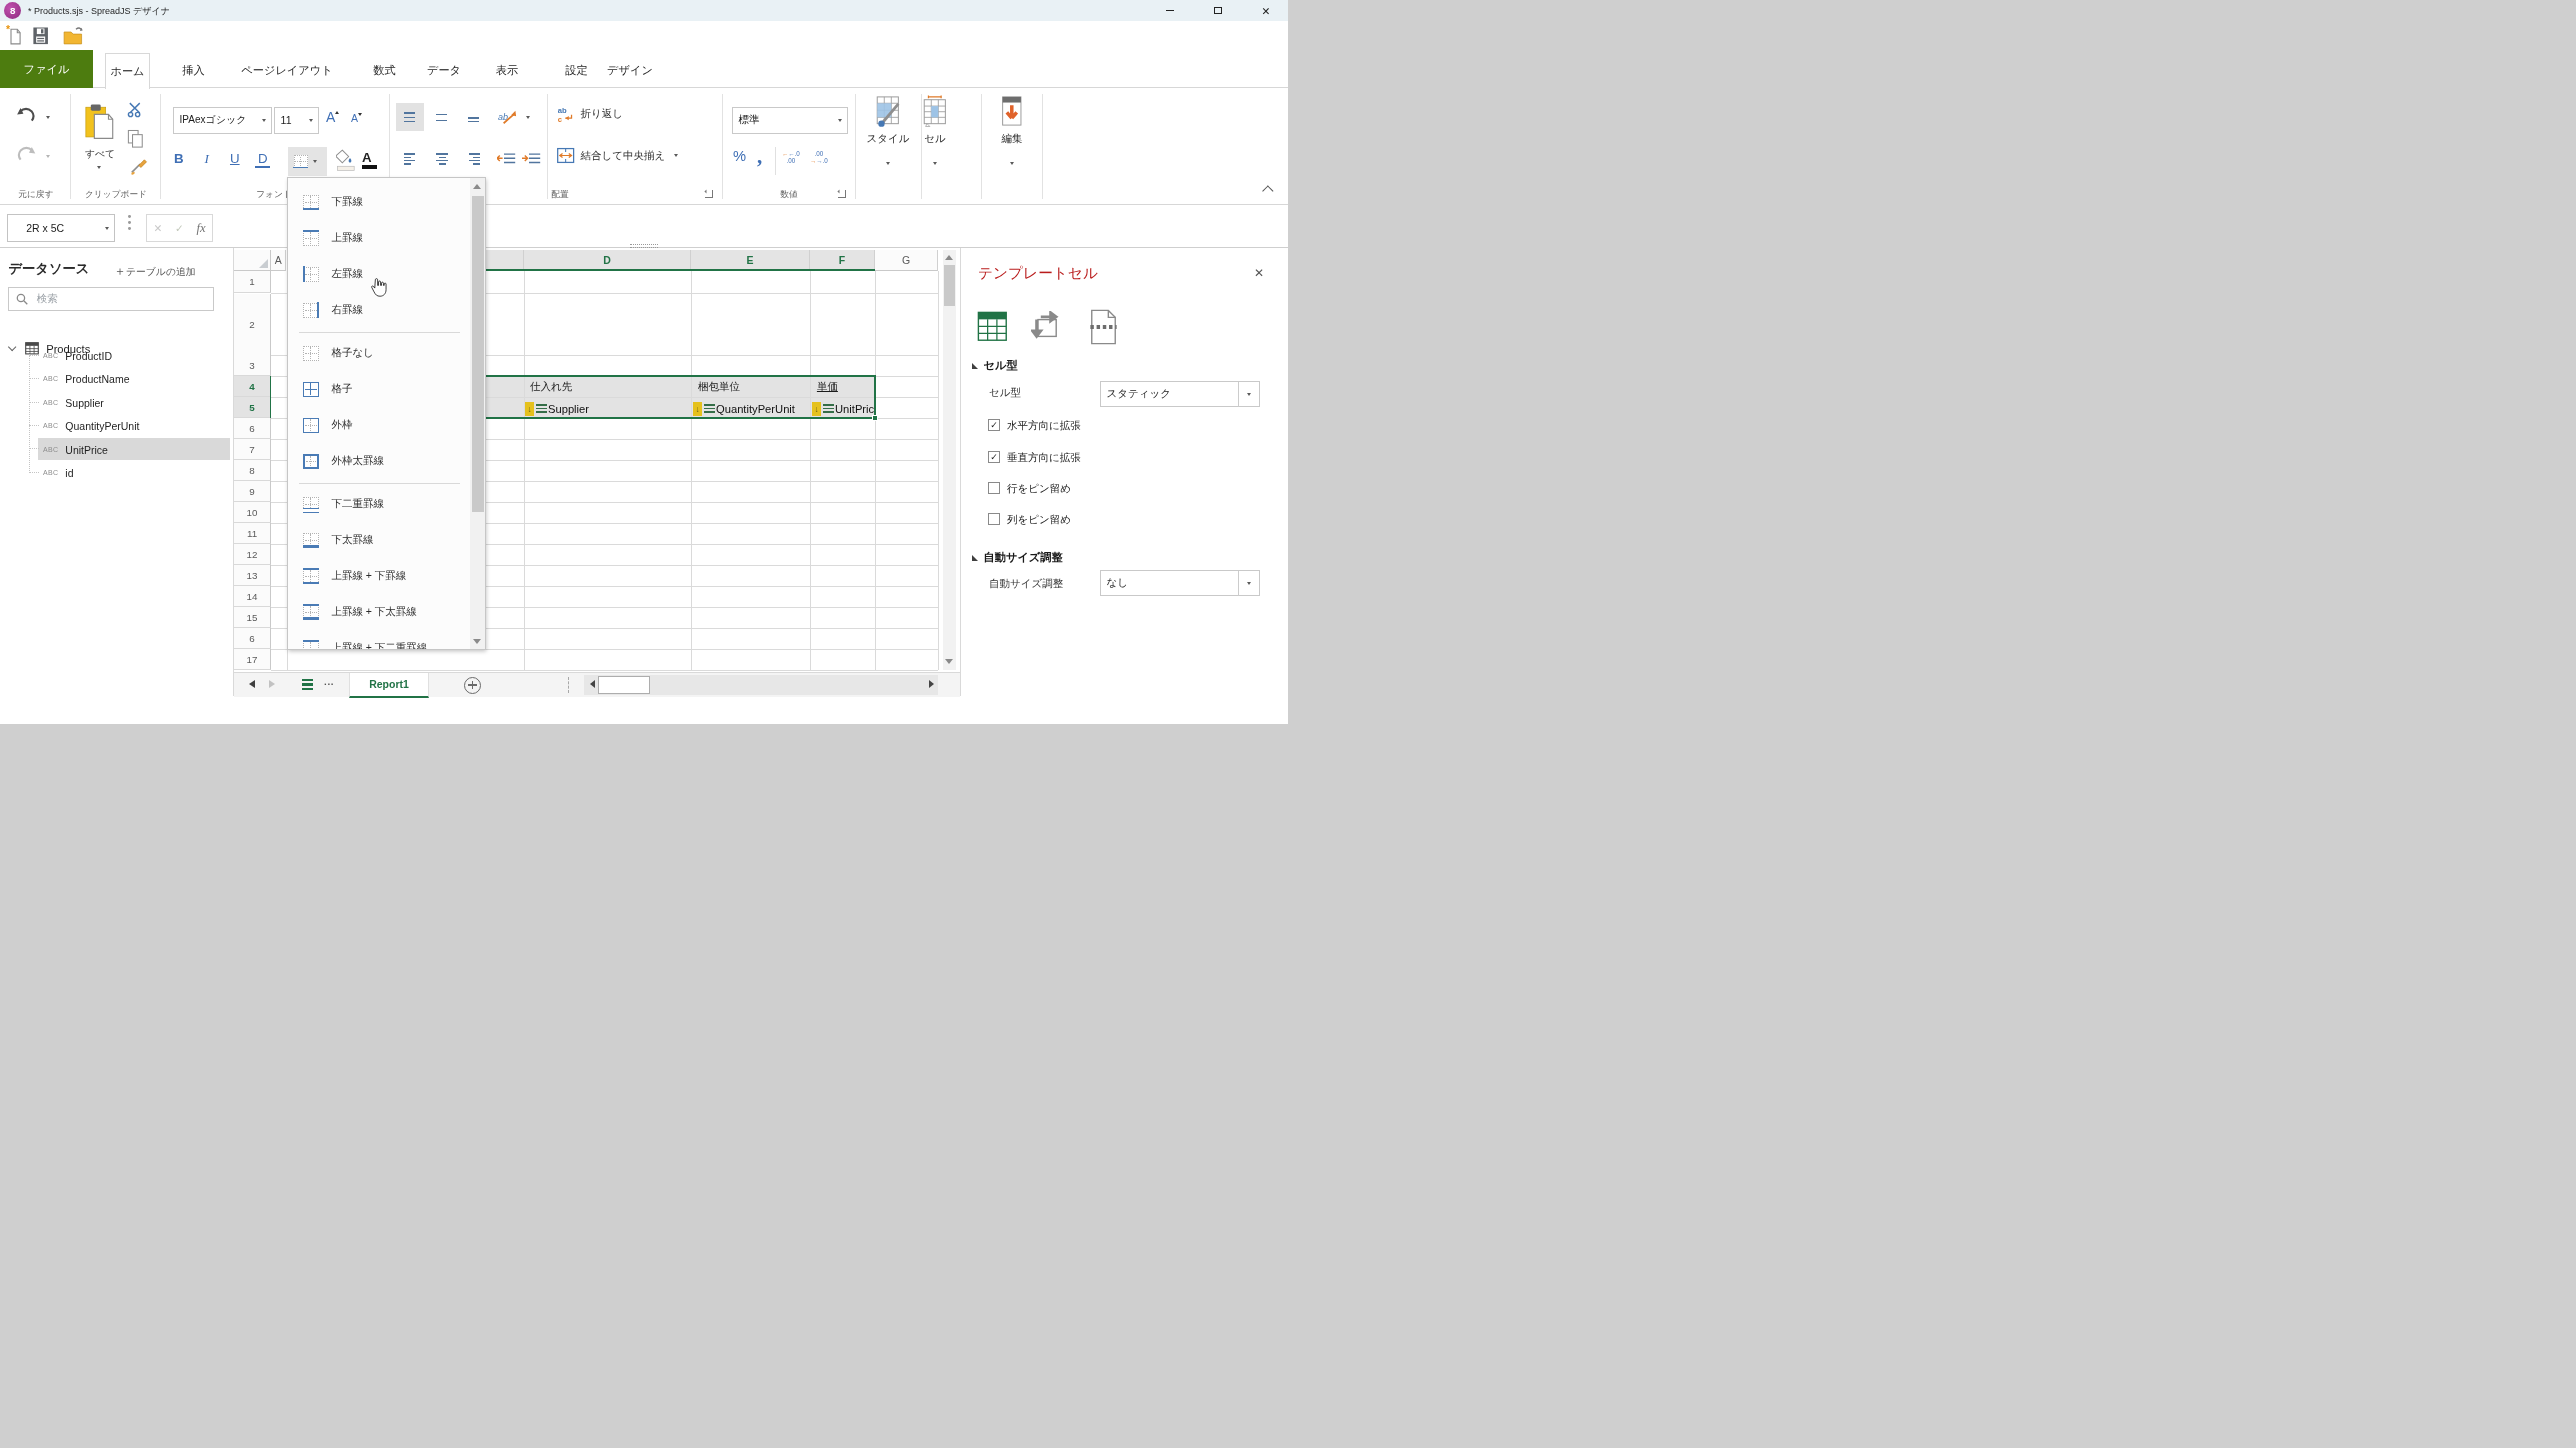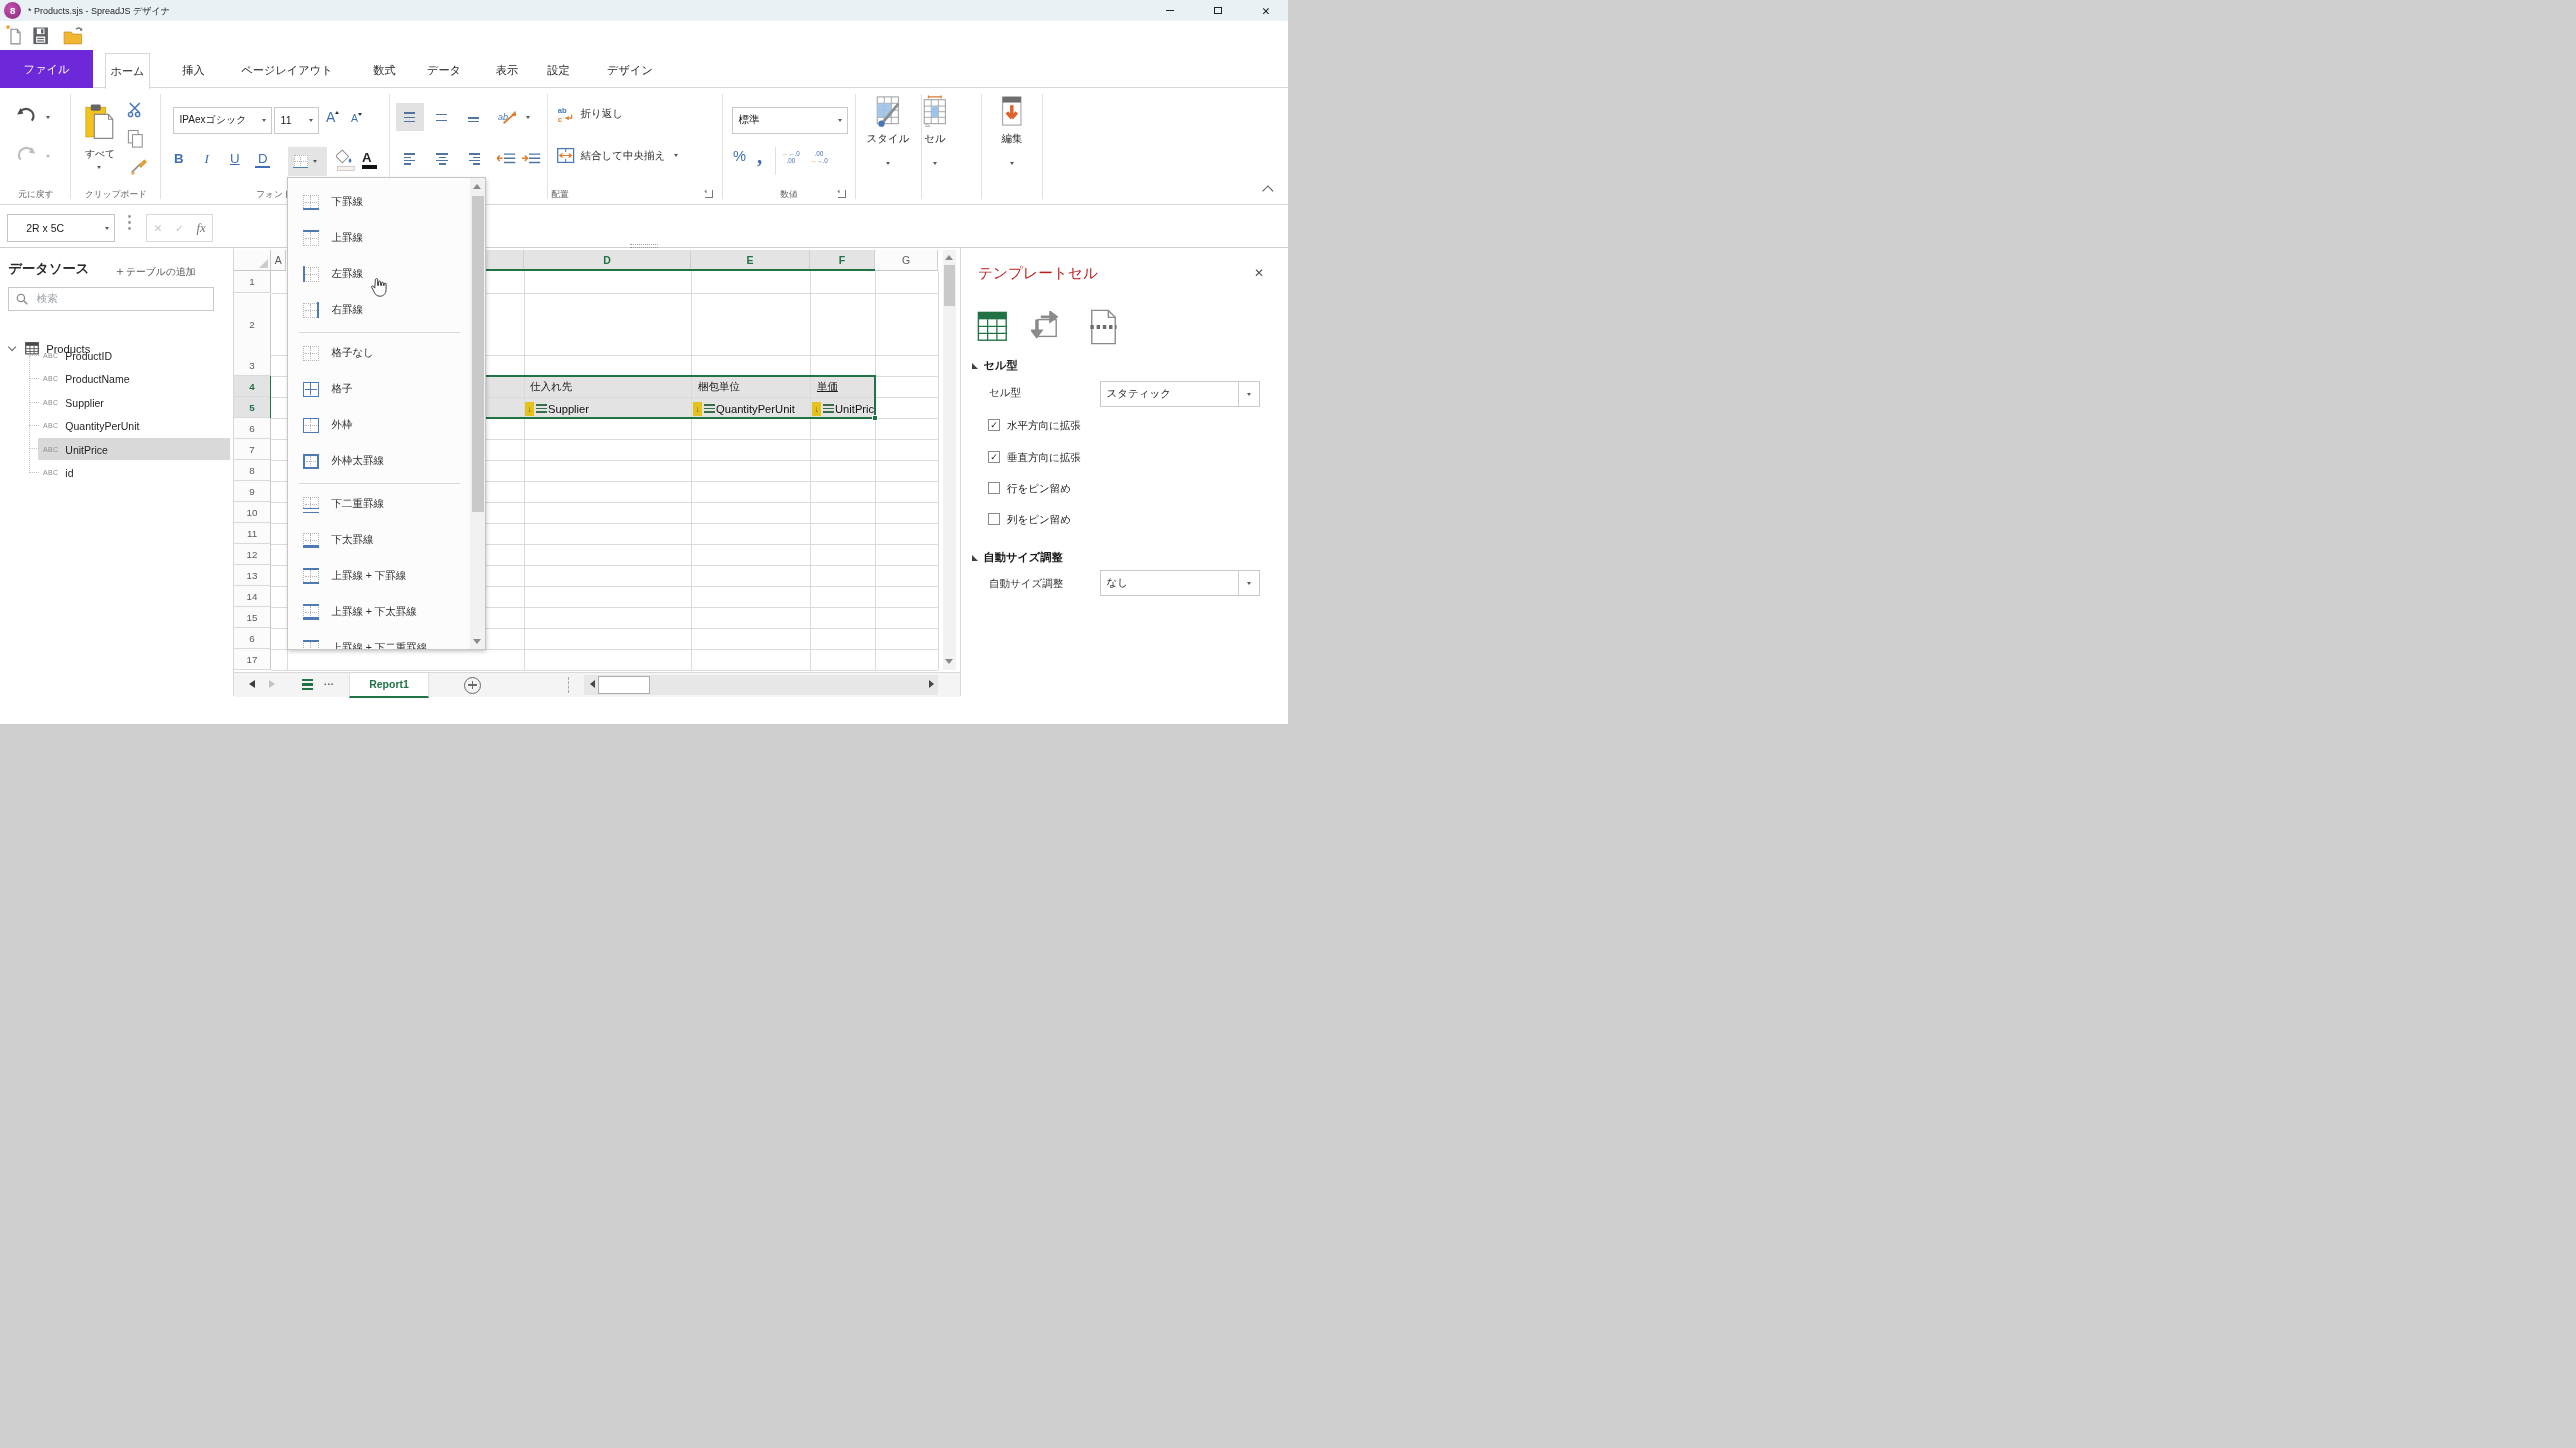--- a/index.html
+++ b/index.html
@@ -11,21 +11,21 @@
   .titlebar{position:absolute;left:0;top:0;width:1288px;height:21px;background:#e9f1f5}
   .applogo{position:absolute;left:4.2px;top:2.1px;width:17px;height:17px;border-radius:50%;
            background:radial-gradient(circle at 35% 35%,#c050ae,#8e2a7e);color:#fff;font-weight:bold;
            font-size:9.8px;text-align:center;line-height:17px}
   .wtitle{position:absolute;left:28px;top:4.9px;font-size:9px;color:#1f1f1f}
   .winbtn{position:absolute;top:0;width:32px;height:21px;display:flex;align-items:center;justify-content:center;color:#222}
   
   .qat{position:absolute;left:0;top:21px;width:1288px;height:29px;background:#fff}
   
   .tabrow{position:absolute;left:0;top:50px;width:1288px;height:38px;background:#fff;border-bottom:0.7px solid #d7d7d7}
-  .filetab{position:absolute;left:0;top:0;width:93px;height:38px;background:#6d28d9;color:#fff;
+  .filetab{position:absolute;left:0;top:0;width:93px;height:38px;background:#4d7c0f;color:#fff;
            font-size:11.2px;display:flex;align-items:center;justify-content:center}
   .rtab{position:absolute;top:2.8px;height:36px;display:flex;align-items:center;justify-content:center;
         font-size:11.2px;color:#262626;z-index:2}
   .rtab.active{background:#fff;border:0.7px solid #d8d8d8;border-bottom:none;height:36px}
   
   .ribbon{position:absolute;left:0;top:88px;width:1288px;height:117px;background:#fff;border-bottom:0.7px solid #d7d7d7}
   .gdiv{position:absolute;top:5.6px;height:105px;width:0.7px;background:#e2e2e2}
   .glabel{position:absolute;top:101px;height:12.6px;font-size:8.7px;color:#5f5f5f;text-align:center}
   .caret{display:inline-block;width:0;height:0;border-left:2.8px solid transparent;border-right:2.8px solid transparent;border-top:3.5px solid #5a5a5a}
   .caret.lite{border-top-color:#b5b5b5}
@@ -142,21 +142,21 @@
 
   <div class="tabrow">
     <div class="filetab">ファイル</div>
     <div id="tabs">
         <div class="rtab active" style="left: 105px; width: 45px;">ホーム</div>
         <div class="rtab" style="left: 174px; width: 39px;">挿入</div>
         <div class="rtab" style="left: 228px; width: 118px;">ページレイアウト</div>
         <div class="rtab" style="left: 364px; width: 41px;">数式</div>
         <div class="rtab" style="left: 418px; width: 52px;">データ</div>
         <div class="rtab" style="left: 486px; width: 42px;">表示</div>
-        <div class="rtab" style="left: 539px; width: 39px;">設定</div>
+        <div class="rtab" style="left: 557px; width: 39px;">設定</div>
         <div class="rtab" style="left: 595px; width: 70px;">デザイン</div>
       </div>
   </div>
 
   <div class="ribbon">
 
     <div class="gdiv" style="left:70px"></div>
     <div class="gdiv" style="left:160px"></div>
     <div class="gdiv" style="left:389px"></div>
     <div class="gdiv" style="left:547px"></div>

